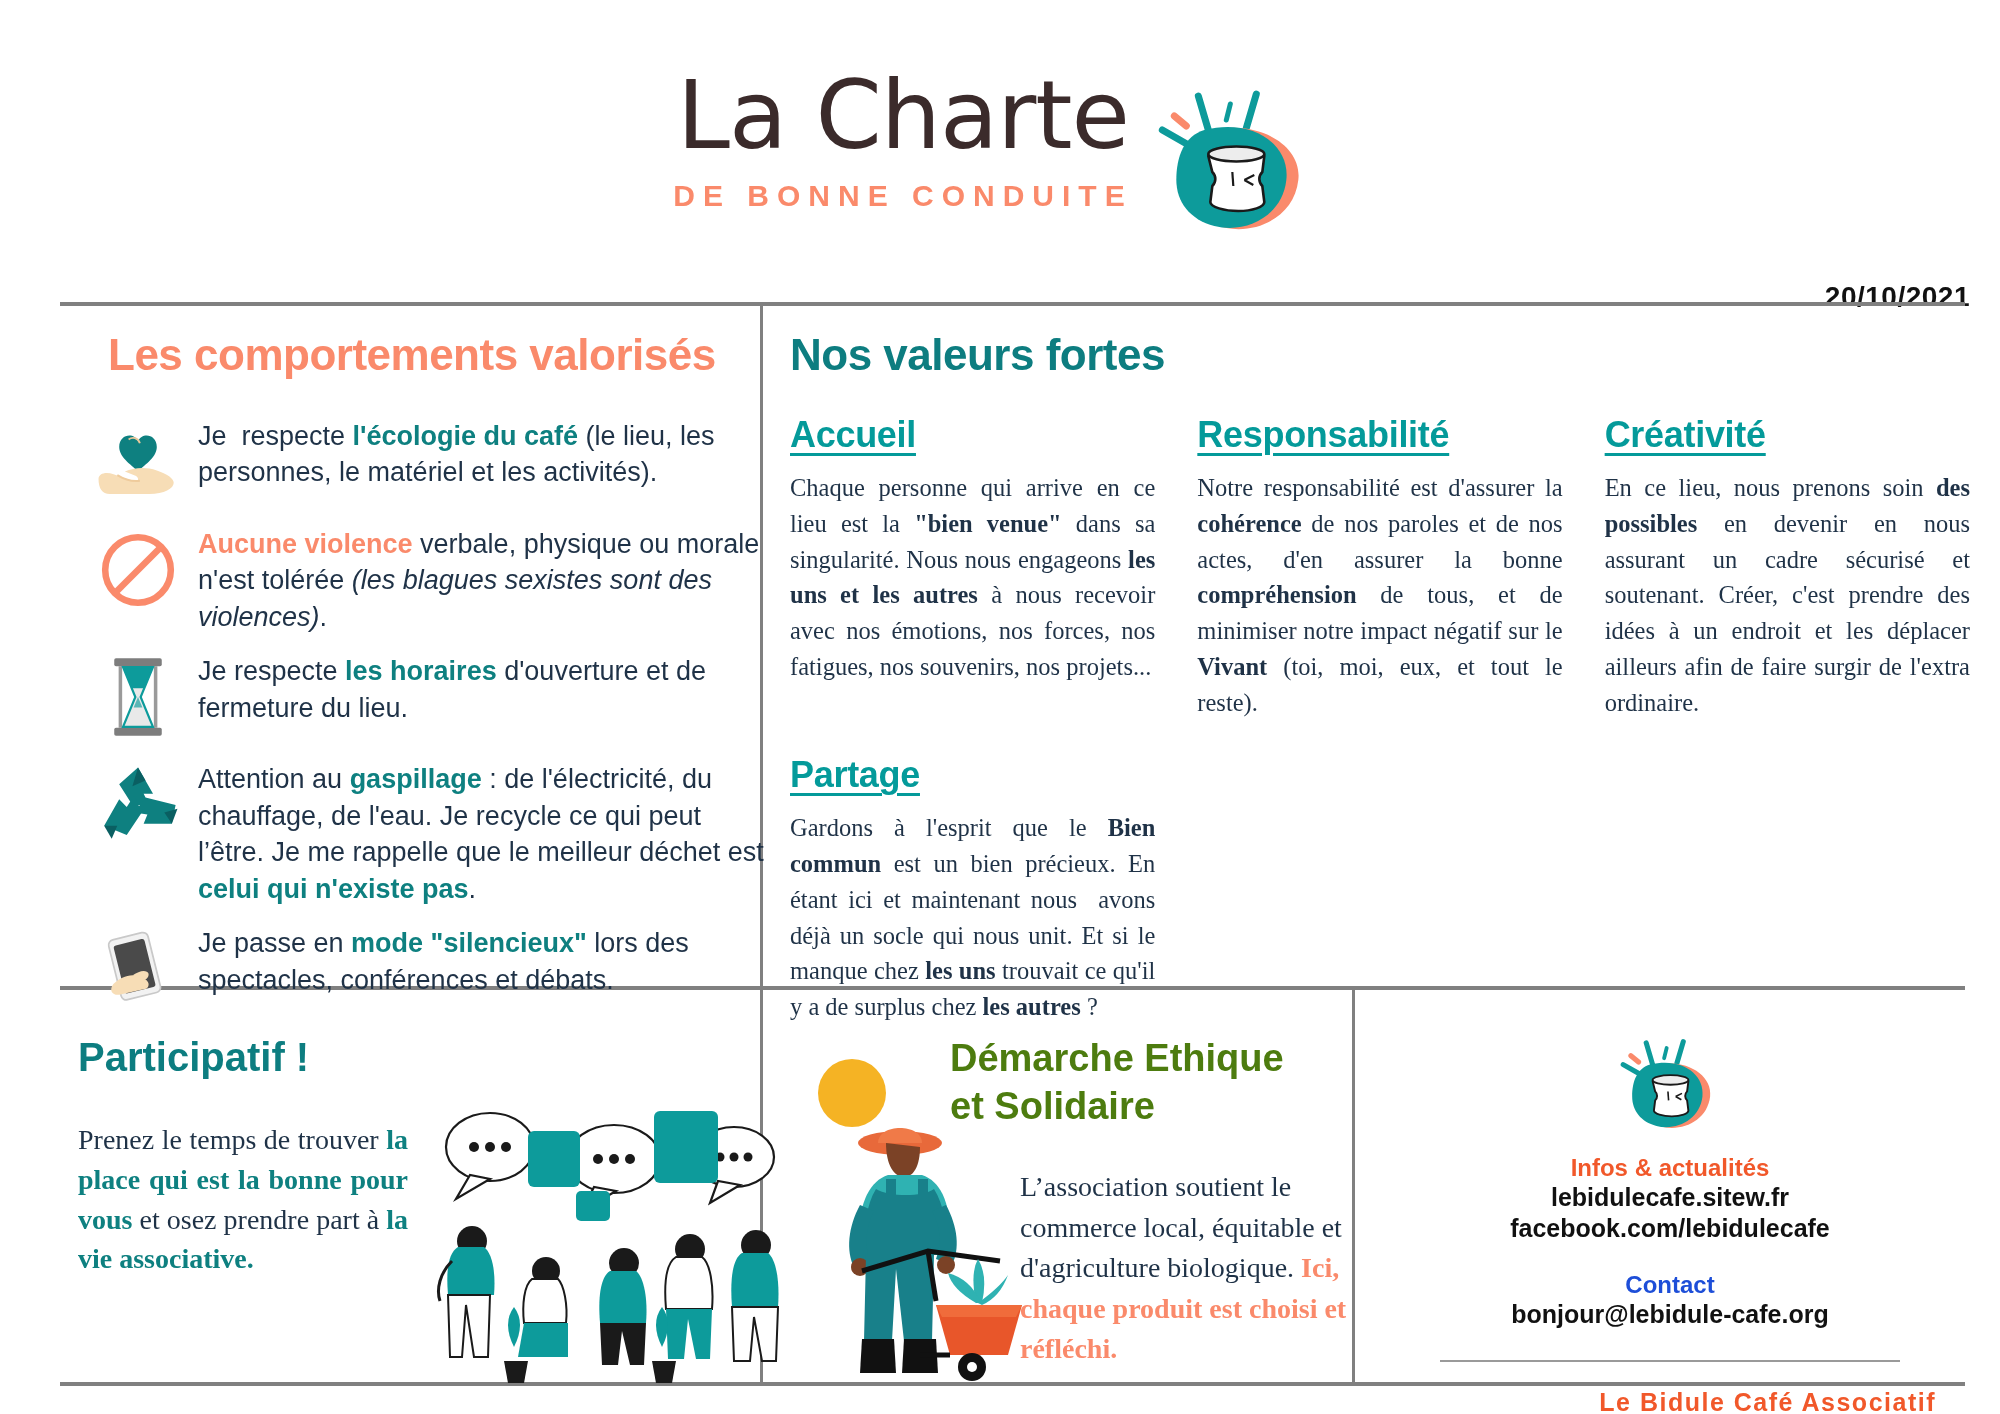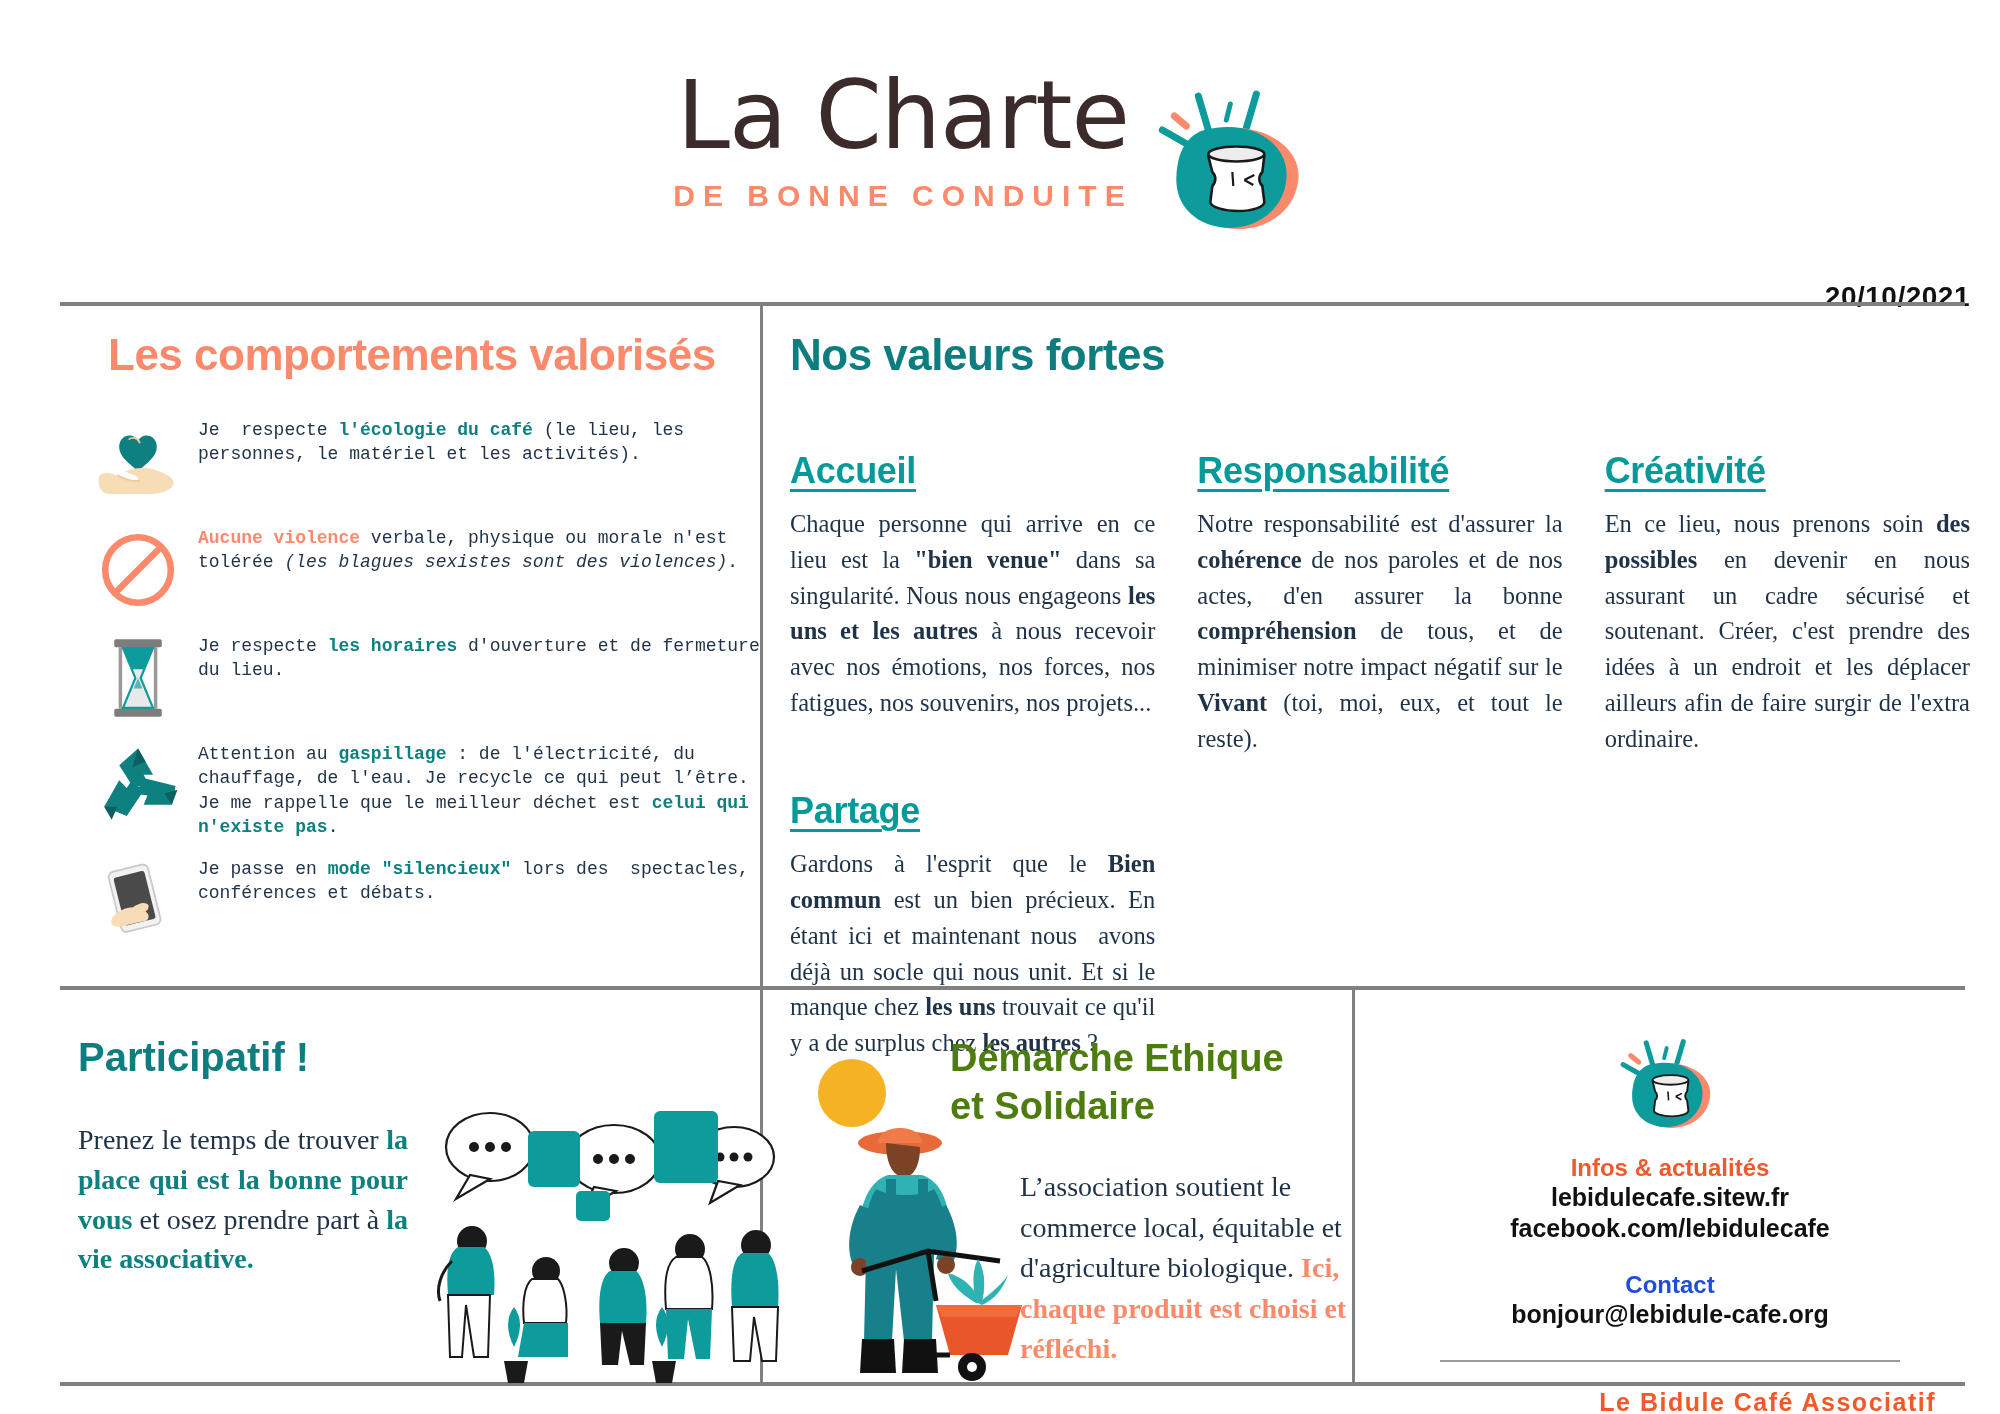--- a/index.html
+++ b/index.html
@@ -125,42 +125,42 @@
   }
   .behaviour .bicon {
     width: 120px;
     min-width: 120px;
     height: 92px;
     display: flex;
     align-items: center;
     justify-content: center;
   }
   .behaviour .btext {
-    font-family: Liberation Mono, monospace;
-    font-size: 18px;
+    font-family: Liberation Sans, sans-serif;
+    font-size: 27px;
     line-height: 1.35;
     color: #1F3247;
     padding-top: 2px;
   }
   b.tl { color: #0E8080; font-weight: bold; }
   b.co { color: #FA8A6B; font-weight: bold; }
   i.it { font-style: italic; }
 
   
   .values-area {
     position: absolute;
     left: 790px;
     top: 330px;
     width: 1180px;
   }
   .values-title {
     text-align: left;
   }
   .values-grid {
-    margin-top: 70px;
+    margin-top: 34px;
     display: grid;
     grid-template-columns: 1fr 1fr 1fr;
     column-gap: 42px;
     row-gap: 34px;
   }
   .value-h {
     font-family: "Liberation Sans", sans-serif;
     font-weight: bold;
     font-size: 36px;
     color: #049A9A;

